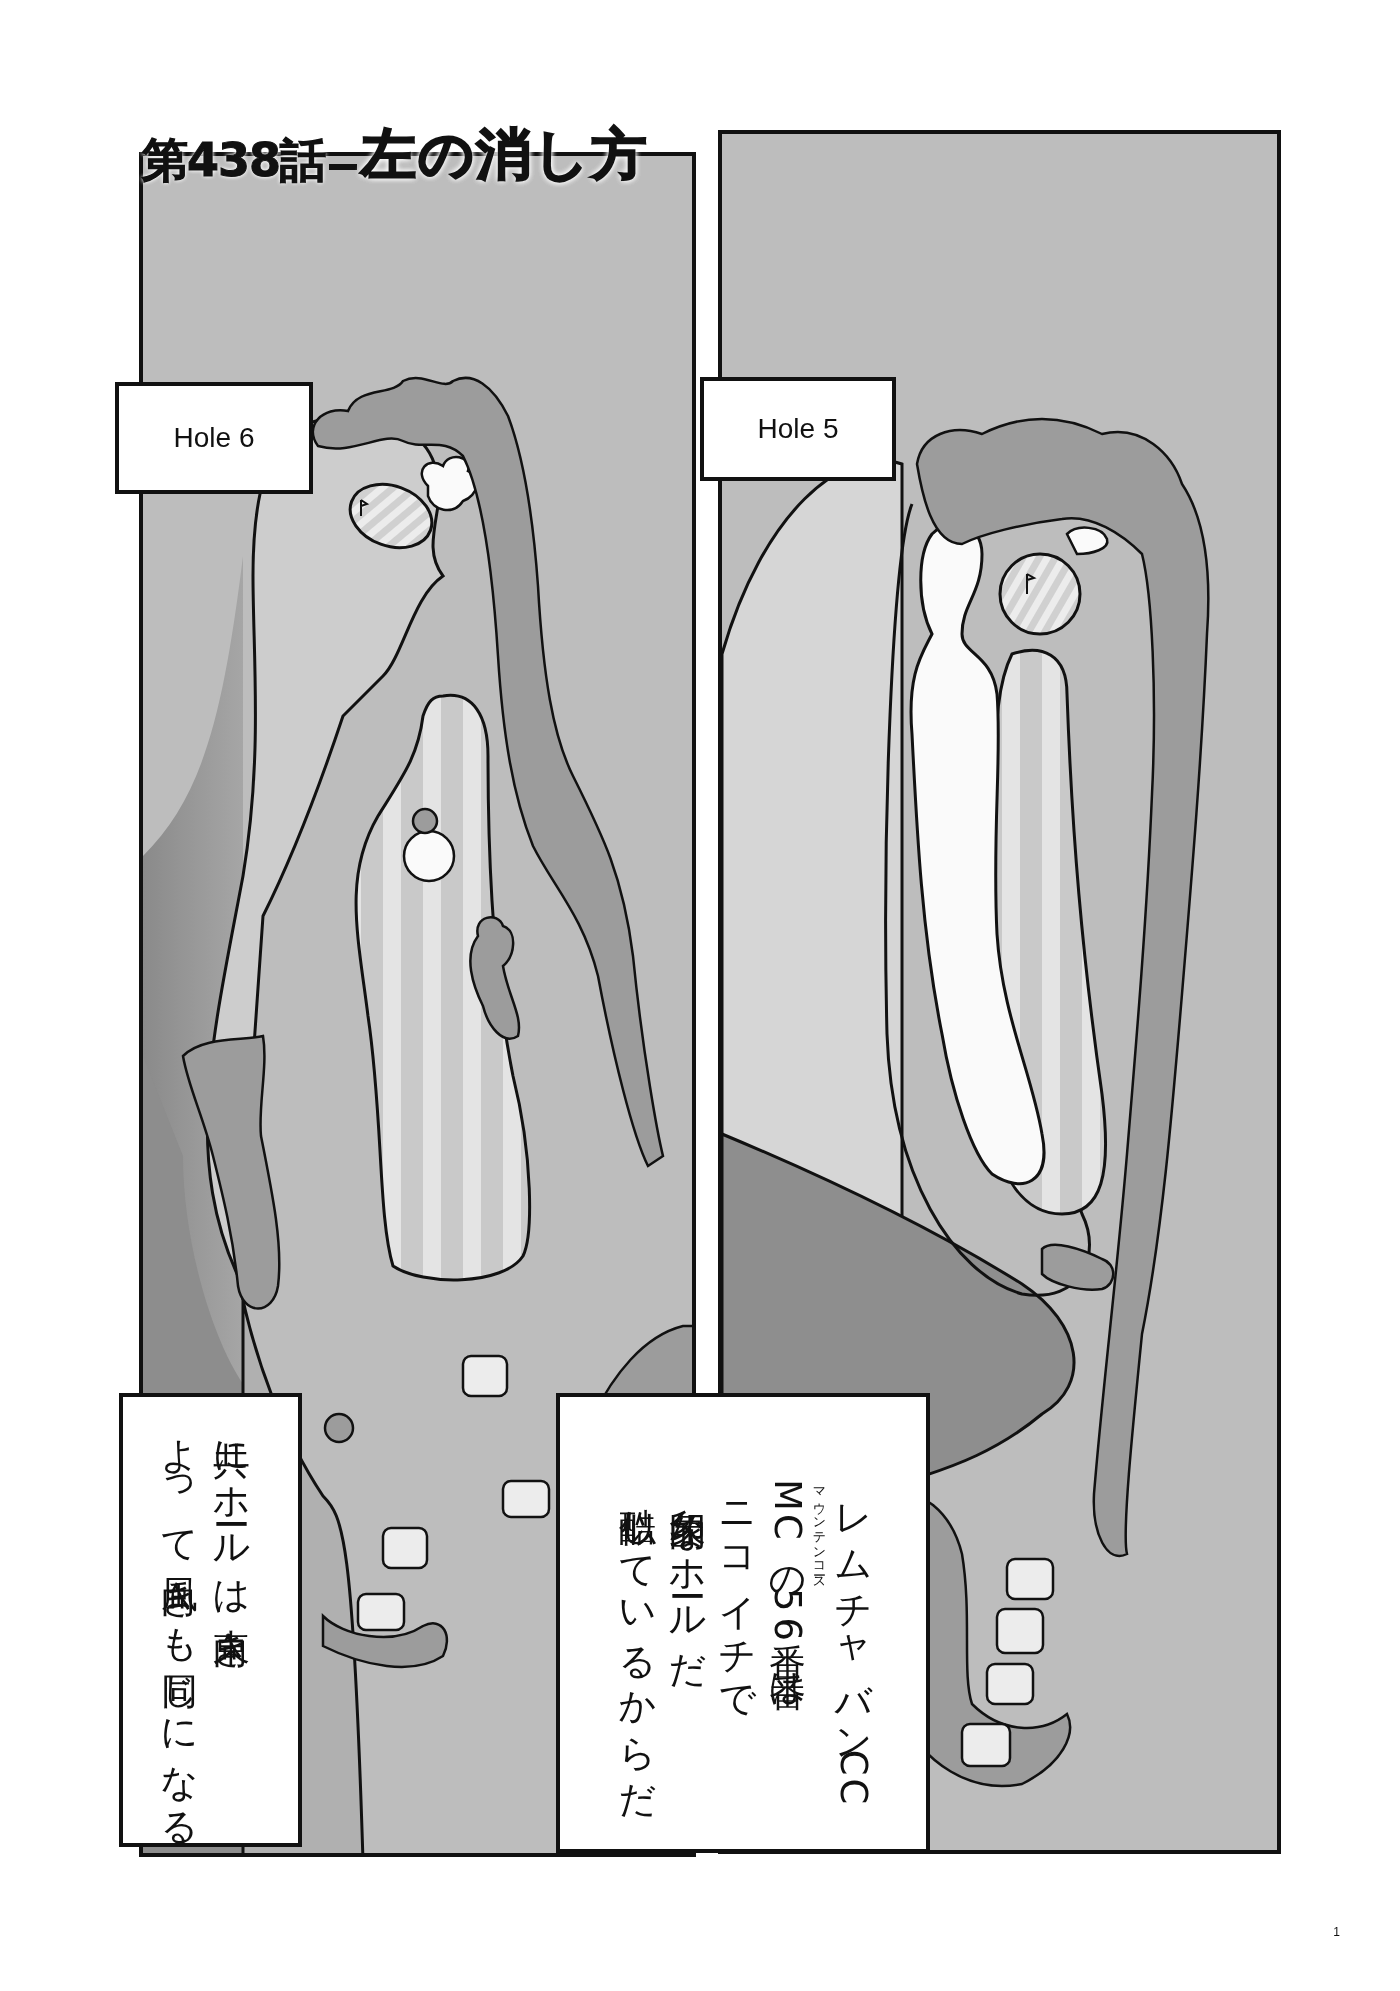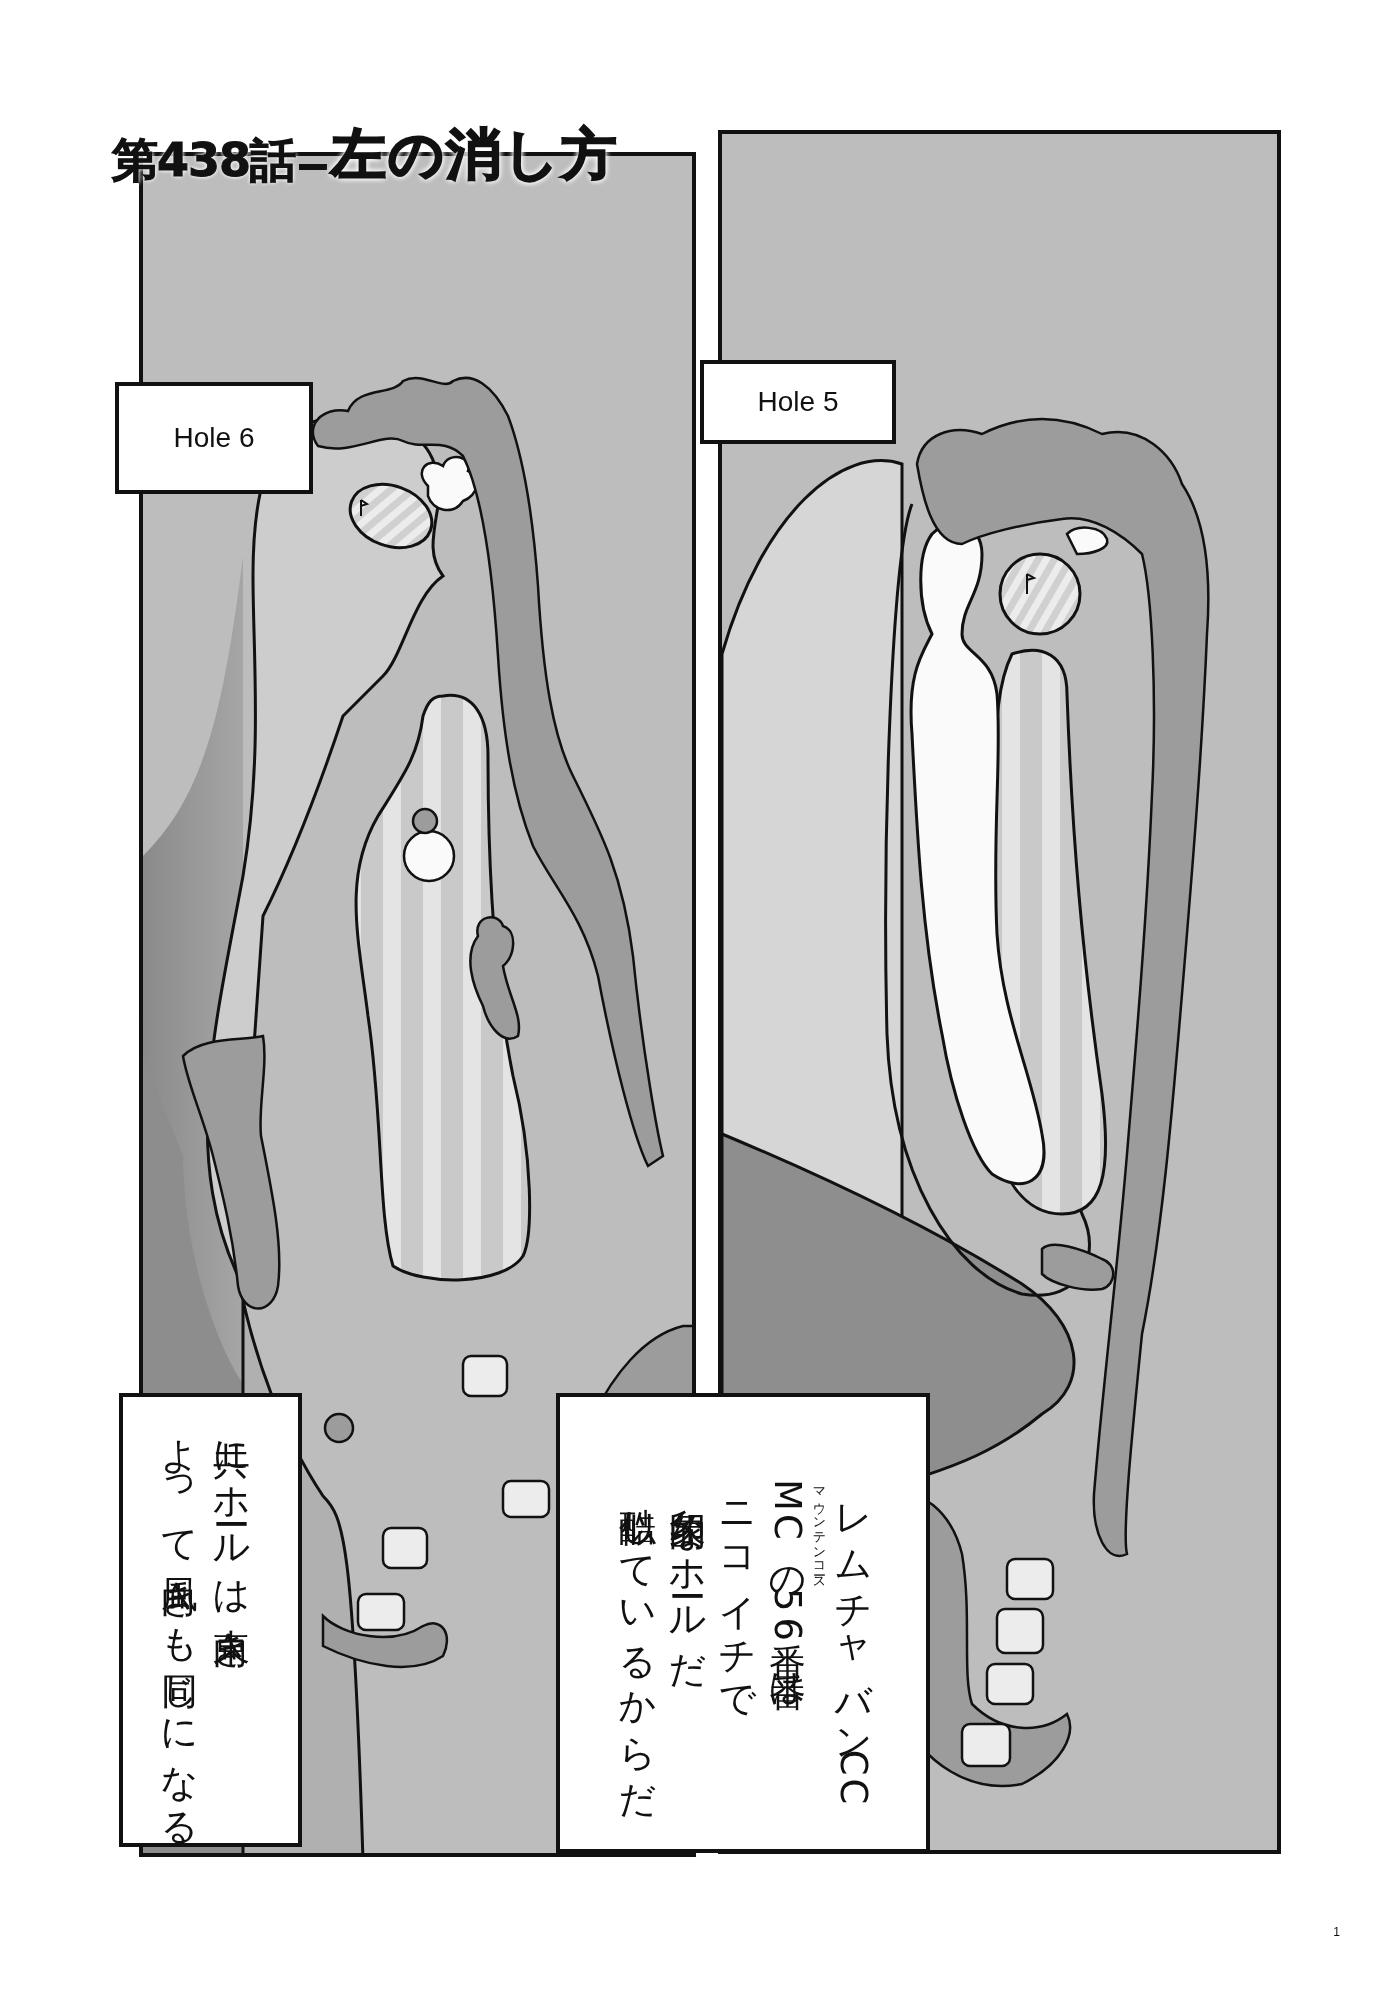--- a/index.html
+++ b/index.html
@@ -1,19 +1,19 @@
 <!DOCTYPE html>
 <html><head>
 <meta charset="utf-8">
 <style>
   html, body { margin:0; padding:0; background:#ffffff; }
   body { width:1400px; height:1991px; position:relative; overflow:hidden; font-family:"DejaVu Sans", sans-serif; }
   .page { position:absolute; left:0; top:0; width:1400px; height:1991px; background:#fff; }
   .title { position:absolute; left:112px; top:112px; height:80px; display:flex; align-items:flex-end; z-index:5; }
-  .title .ep { font-family:"DejaVu Sans", sans-serif; font-weight:bold; font-size:46px; color:#111; letter-spacing:-1px; -webkit-text-stroke:1px #111; text-shadow:0 0 4px #fff, 0 0 4px #fff; }
+  .title .ep { font-family:"DejaVu Sans", sans-serif; font-weight:bold; font-size:46px; color:#111; letter-spacing:-1px; -webkit-text-stroke:1px #111; text-shadow:0 0 4px #fff, 0 0 4px #fff;margin-left:30px; }
   .title .dash { display:inline-block; width:28px; height:6px; background:#111; margin:0 4px 22px 4px; }
   .title .name { font-family:Liberation Serif, serif; font-weight:bold; font-size:55px; color:#111; -webkit-text-stroke:2px #111; text-shadow:0 0 6px #fff, 0 0 6px #fff, 0 0 6px #fff; letter-spacing:2px; }
   .panel { position:absolute; border:4px solid #111; overflow:hidden; background:#b8b8b8; box-sizing:border-box; }
   .panel svg { position:absolute; left:0; top:0; }
   .label-box { position:absolute; background:#fff; border:4px solid #111; box-sizing:border-box; display:flex; align-items:center; justify-content:center; z-index:4; }
   .label-box span { font-family:"Liberation Sans", sans-serif; font-size:28px; color:#111; }
   .caption { position:absolute; background:#fff; border:4px solid #111; box-sizing:border-box; z-index:6; }
   .vtext { writing-mode:vertical-rl; font-family:"DejaVu Sans", sans-serif; font-size:37px; line-height:54px; color:#111; letter-spacing:3px; position:absolute; }
   .ruby { writing-mode:vertical-rl; font-family:"DejaVu Sans", sans-serif; font-size:13px; color:#111; position:absolute; letter-spacing:0px; }
   .page-num { position:absolute; right:60px; bottom:52px; font-family:"Liberation Sans", sans-serif; font-size:12px; color:#111; }
@@ -114,21 +114,21 @@
       <path d="M320,1115 C330,1105 360,1115 380,1125 C395,1130 395,1150 380,1155 C360,1158 330,1150 320,1140 Z" fill="#9c9c9c" stroke="#111" stroke-width="2.5"></path>
 
       <path d="M160,1360 C200,1350 230,1380 240,1420 C250,1480 240,1540 250,1570 C280,1600 320,1600 345,1580 C355,1600 340,1630 300,1650 C250,1660 200,1630 180,1580 C165,1520 160,1440 160,1360 Z" fill="#9c9c9c" stroke="#111" stroke-width="2.5"></path>
 
       <rect x="285" y="1425" width="46" height="40" rx="8" fill="#ececec" stroke="#111" stroke-width="2.5"></rect>
       <rect x="275" y="1475" width="46" height="44" rx="8" fill="#ececec" stroke="#111" stroke-width="2.5"></rect>
       <rect x="265" y="1530" width="46" height="40" rx="8" fill="#ececec" stroke="#111" stroke-width="2.5"></rect>
       <rect x="240" y="1590" width="48" height="42" rx="8" fill="#ececec" stroke="#111" stroke-width="2.5"></rect>
     </svg>
   </div>
-  <div class="label-box" style="left:700px; top:360px; width:196px; height:84px;">
+  <div class="label-box" style="left:700px; top:377px; width:196px; height:104px;">
     <span>Hole 5</span>
   </div>
 
   <div class="caption" style="left:119px; top:1393px; width:183px; height:454px;">
     <div class="vtext" style="right:40px; top:16px;">共にホールは東向き</div>
     <div class="vtext" style="right:92px; top:16px;">よって風向きも同じになる</div>
   </div>
 
   <div class="caption" style="left:556px; top:1393px; width:374px; height:460px;">
     <div class="vtext" style="right:46px; top:82px;">レムチャバンCC</div>

